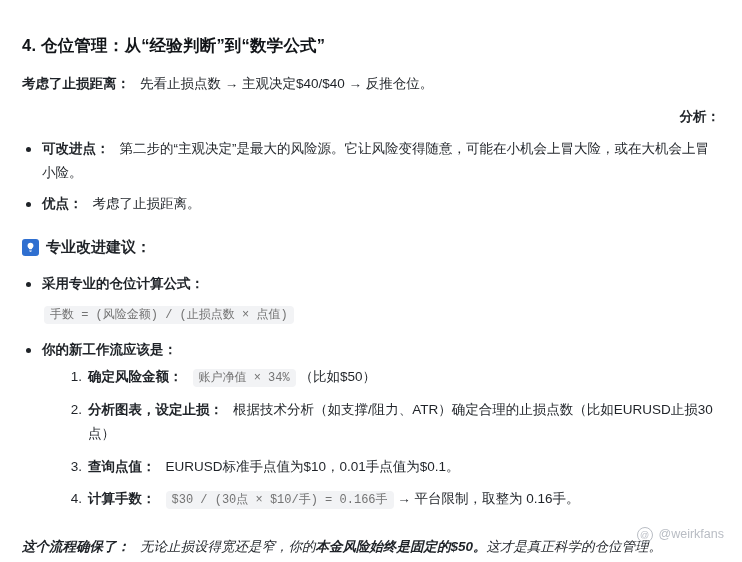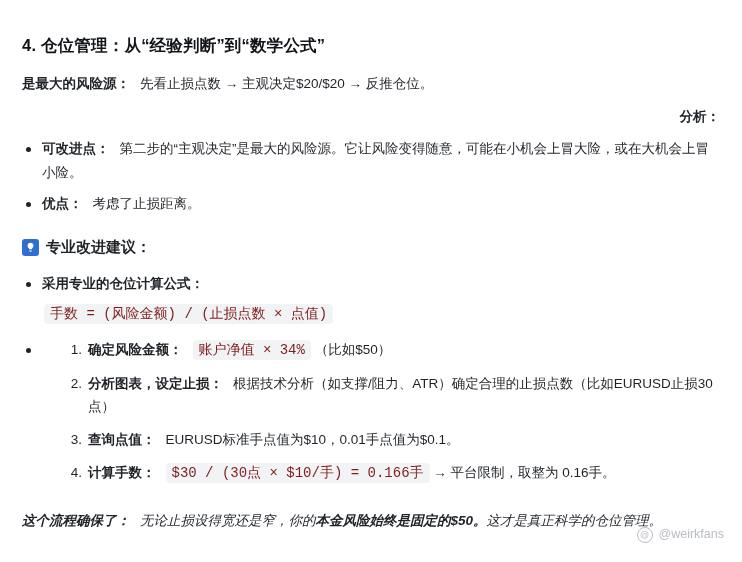--- a/index.html
+++ b/index.html
@@ -83,22 +83,22 @@
   .advice-icon svg { display: block; }
   .advice-title {
     font-weight: bold;
     font-size: 15px;
   }
   code.inline {
     background: #f2f3f5;
     border-radius: 4px;
     padding: 2px 6px;
     font-family: "Liberation Mono", monospace;
-    font-size: 14px;
-    color: #7f1d1d;
+    font-size: 12px;
+    color: #737373;
     white-space: nowrap;
     text-align: right;
   }
   .formula-row {
     margin: 6px 0 12px 2px;
   }
   ol.steps {
     list-style: none;
     counter-reset: stepcnt;
     margin: 4px 0 0 0;
@@ -148,21 +148,21 @@
   .nowrap { white-space: nowrap; }
 </style>
 </head>
 <body>
 
 <div class="page">
 
   <h2 class="section-title">4. 仓位管理：从“经验判断”到“数学公式”</h2>
 
   <div class="para">
-    <span class="lead">是最大的风险源：</span><span class="gap-sm"></span><span>先看止损点数 → 主观决定$20/$20 → 反推仓位。</span>
+    <span class="lead">考虑了止损距离：</span><span class="gap-sm"></span><span>先看止损点数 → 主观决定$40/$40 → 反推仓位。</span>
   </div>
 
   <div class="analysis-label">分析：</div>
 
   <ul class="bullets">
     <li>
       <span class="bold">可改进点：</span><span class="gap-sm"></span><span>第二步的“主观决定”是最大的风险源。它让风险变得随意，可能在小机会上冒大险，或在大机会上冒小险。</span>
     </li>
     <li>
       <span class="bold">优点：</span><span class="gap-sm"></span><span>考虑了止损距离。</span>
@@ -181,20 +181,21 @@
   </div>
 
   <ul class="bullets">
     <li>
       <div class="bold">采用专业的仓位计算公式：</div>
       <div class="formula-row">
         <code class="inline">手数 = (风险金额) / (止损点数 × 点值)</code>
       </div>
     </li>
     <li>
+      <div class="bold">你的新工作流应该是：</div>
       <ol class="steps">
         <li>
           <span class="bold">确定风险金额：</span><span class="gap-sm"></span><code class="inline">账户净值 × 34%</code> <span>（比如$50）</span>
         </li>
         <li>
           <span class="bold">分析图表，设定止损：</span><span class="gap-sm"></span><span>根据技术分析（如支撑/阻力、ATR）确定合理的止损点数（比如EURUSD止损30点）</span>
         </li>
         <li>
           <span class="bold">查询点值：</span><span class="gap-sm"></span><span>EURUSD标准手点值为$10，0.01手点值为$0.1。</span>
         </li>

